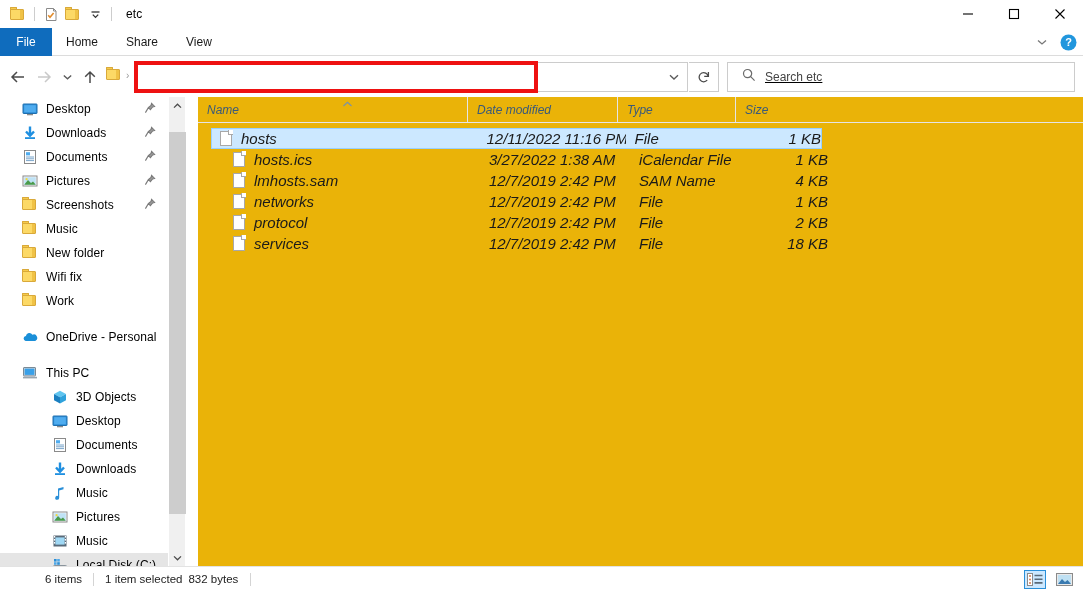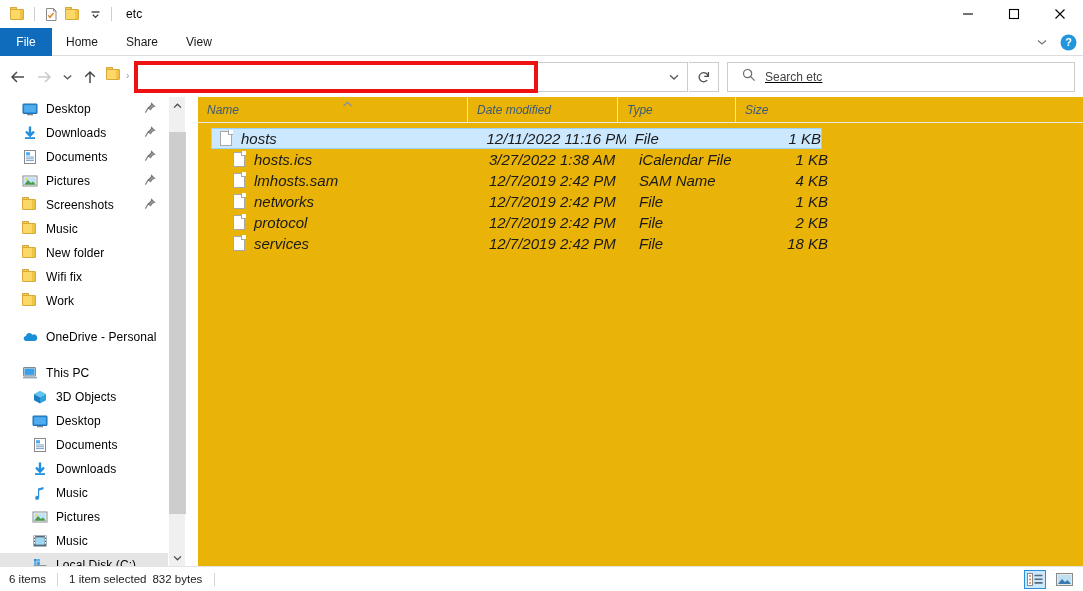--- a/index.html
+++ b/index.html
@@ -105,21 +105,21 @@
 
   
   .sidebar {
     position: absolute; left: 0; top: 97px; width: 168px; height: 469px;
     background: #fff; overflow: hidden;
   }
   .side-item {
     display: flex; align-items: center; height: 24px; padding-left: 22px;
     position: relative; font-size: 12px; color: #000;
   }
-  .side-item.indent1 { padding-left: 32px; }
+  .side-item.indent1 { padding-left: 52px; }
   .side-item.selected { background: #e5e5e5; }
   .side-ico { width: 16px; height: 16px; margin-right: 8px; flex: 0 0 16px; position: relative; }
   .side-label { white-space: nowrap; letter-spacing: 0.1px; }
   .pin {
     position: absolute; right: 12px; top: 5px; width: 12px; height: 12px;
   }
   .side-gap { height: 12px; }
 
   
   .side-scroll {
@@ -180,21 +180,21 @@
   }
   .file-ico .fold {
     position: absolute; right: -1px; top: -1px; width: 5px; height: 5px;
     background: #fff; border-left: 1px solid #a8a8a8; border-bottom: 1px solid #a8a8a8;
   }
 
   
   .statusbar {
     position: absolute; left: 0; bottom: 0; width: 1083px; height: 25px;
     background: #fff; border-top: 1px solid #e3e3e3;
-    display: flex; align-items: center;
+    display: flex; align-items: center; padding-left: 36px;
   }
   .st-text { font-size: 11.5px; color: #222; }
   .st-items { margin-left: 9px; }
   .st-sep { width: 1px; height: 13px; background: #d4d4d4; margin: 0 11px; }
   .st-sel { }
   .st-sep2 { width: 1px; height: 13px; background: #d4d4d4; margin-left: 12px; }
   .viewbtns { position: absolute; right: 8px; top: 0; height: 25px; display: flex; align-items: center; gap: 7px; }
   .viewbtn { width: 22px; height: 19px; display: flex; align-items: center; justify-content: center; }
   .viewbtn.active { background: #cce8ff; border: 1px solid #2a8fd8; }
 </style>

